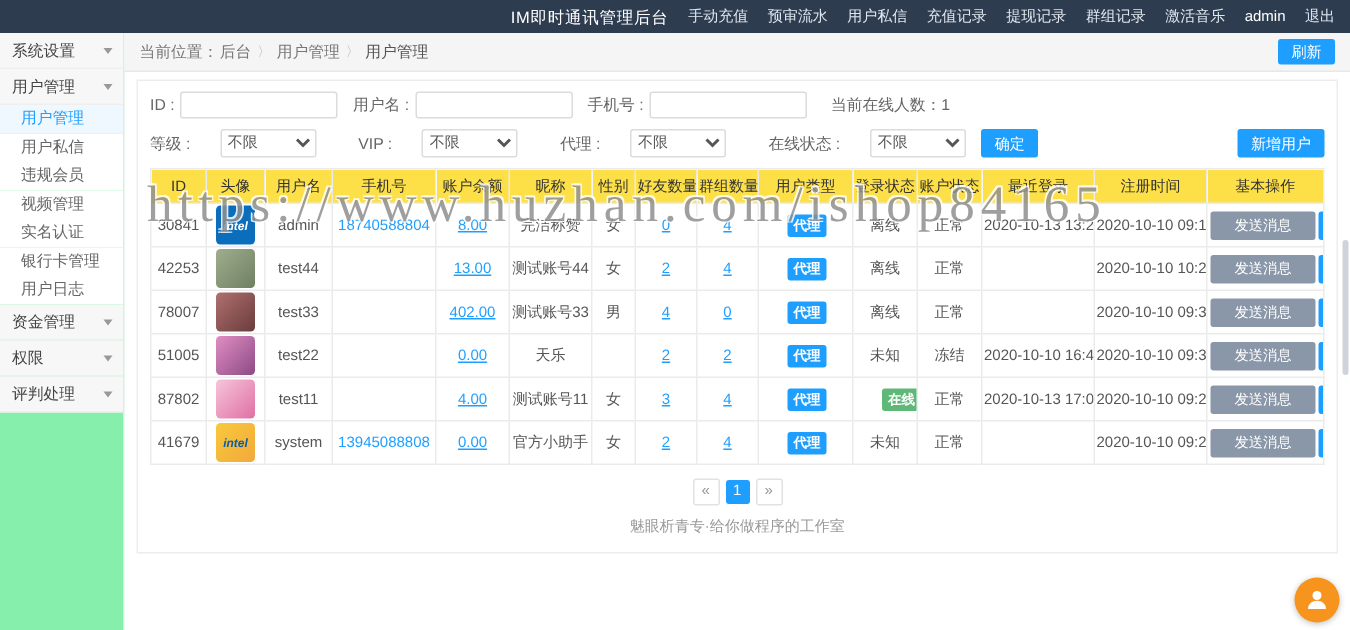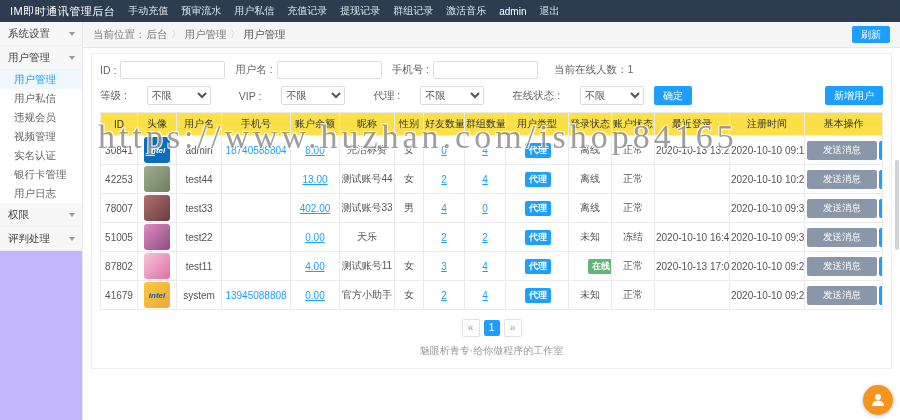--- a/index.html
+++ b/index.html
@@ -2,28 +2,28 @@
 <html><head>
 <meta charset="utf-8">
 <style>
   html,body{margin:0;padding:0;}
   body{
     width:900px;height:420px;position:relative;overflow:hidden;
     background:#fff;font-family:"Liberation Sans",sans-serif;
     -webkit-font-smoothing:antialiased;
   }
   
-  .topbar{height:22px;background:#2e3c50;color:#fff;display:flex;align-items:center;justify-content:flex-start;padding:0 10px;}
+  .topbar{height:22px;background:#2e3c50;color:#fff;display:flex;align-items:center;justify-content:flex-end;padding:0 10px;}
   .brand{font-size:11px;letter-spacing:.5px;white-space:nowrap;}
   .topmenu{display:flex;align-items:center;}
   .topitem{font-size:10px;color:#dfe6ee;margin-left:13px;cursor:pointer;white-space:nowrap;}
   .topuser{color:#fff;}
   
   .layout{display:flex;height:398px;}
-  .sidebar{width:82px;background:#c4b5fd;border-right:1px solid #e7e7e7;font-size:10.5px;flex-shrink:0;}
+  .sidebar{width:82px;background:#86efac;border-right:1px solid #e7e7e7;font-size:10.5px;flex-shrink:0;}
   .sgroup{height:23px;padding:0 7px 0 8px;color:#444;border-bottom:1px solid #efefef;display:flex;justify-content:space-between;align-items:center;background:#f7f7f7;cursor:pointer;}
   .caret{width:0;height:0;border-left:3.5px solid transparent;border-right:3.5px solid transparent;border-top:4px solid #999;}
   .sitem{height:19px;line-height:19px;padding-left:14px;color:#666;cursor:pointer;background:#fff;white-space:nowrap;overflow:hidden;}
   .sitem.active{color:#1E9FFF;background:#f0f8ff;}
   .main{flex:1;display:flex;flex-direction:column;background:#fff;min-width:0;}
   
   .crumbbar{height:25px;background:#f5f5f5;border-bottom:1px solid #e8e8e8;display:flex;align-items:center;justify-content:space-between;padding:0 10px;font-size:10.5px;color:#777;flex-shrink:0;}
   .crumb{display:flex;align-items:center;}
   .crumb-item{margin:0 1px;cursor:pointer;}
   .crumb-item.cur{color:#555;}
@@ -96,20 +96,24 @@
         <span>用户管理</span>
         <span class="caret"></span>
       </div>
       <div class="sitem active">用户管理</div>
       <div class="sitem">用户私信</div>
       <div class="sitem">违规会员</div>
       <div class="sitem">视频管理</div>
       <div class="sitem">实名认证</div>
       <div class="sitem">银行卡管理</div>
       <div class="sitem">用户日志</div>
+      <div class="sgroup">
+        <span>资金管理</span>
+        <span class="caret"></span>
+      </div>
       <div class="sgroup">
         <span>权限</span>
         <span class="caret"></span>
       </div>
       <div class="sgroup">
         <span>评判处理</span>
         <span class="caret"></span>
       </div>
     </aside>
 

